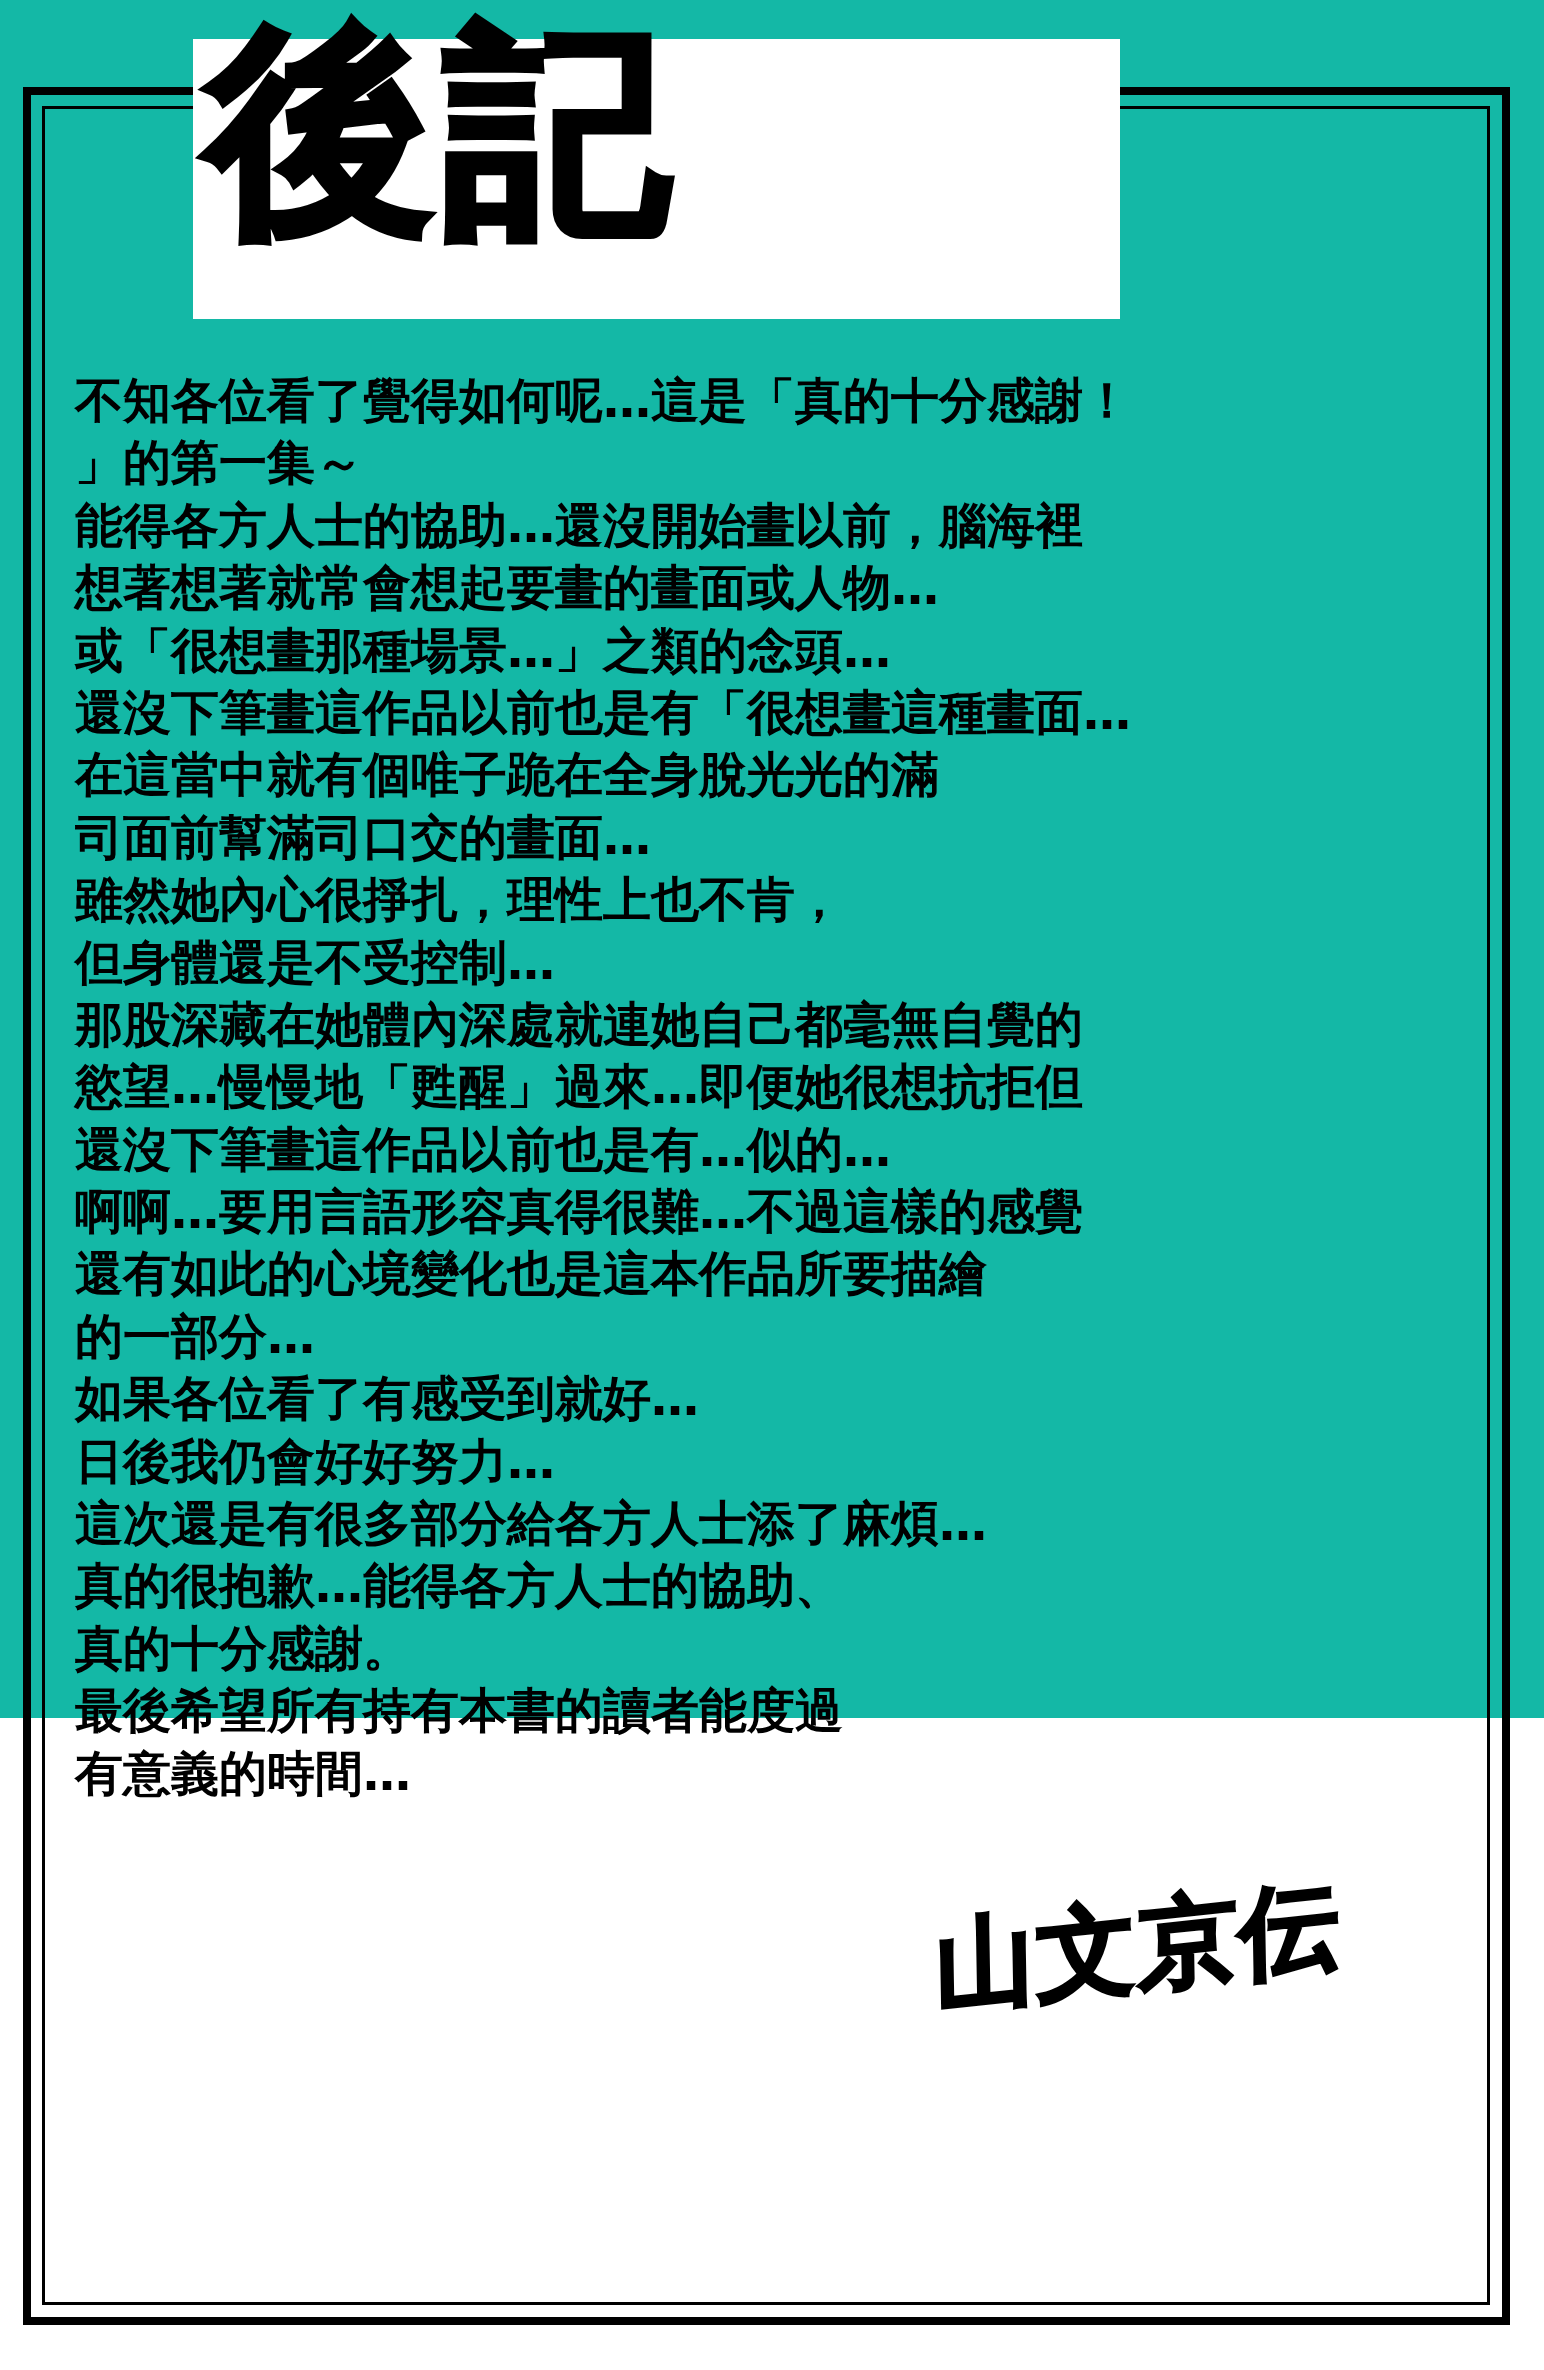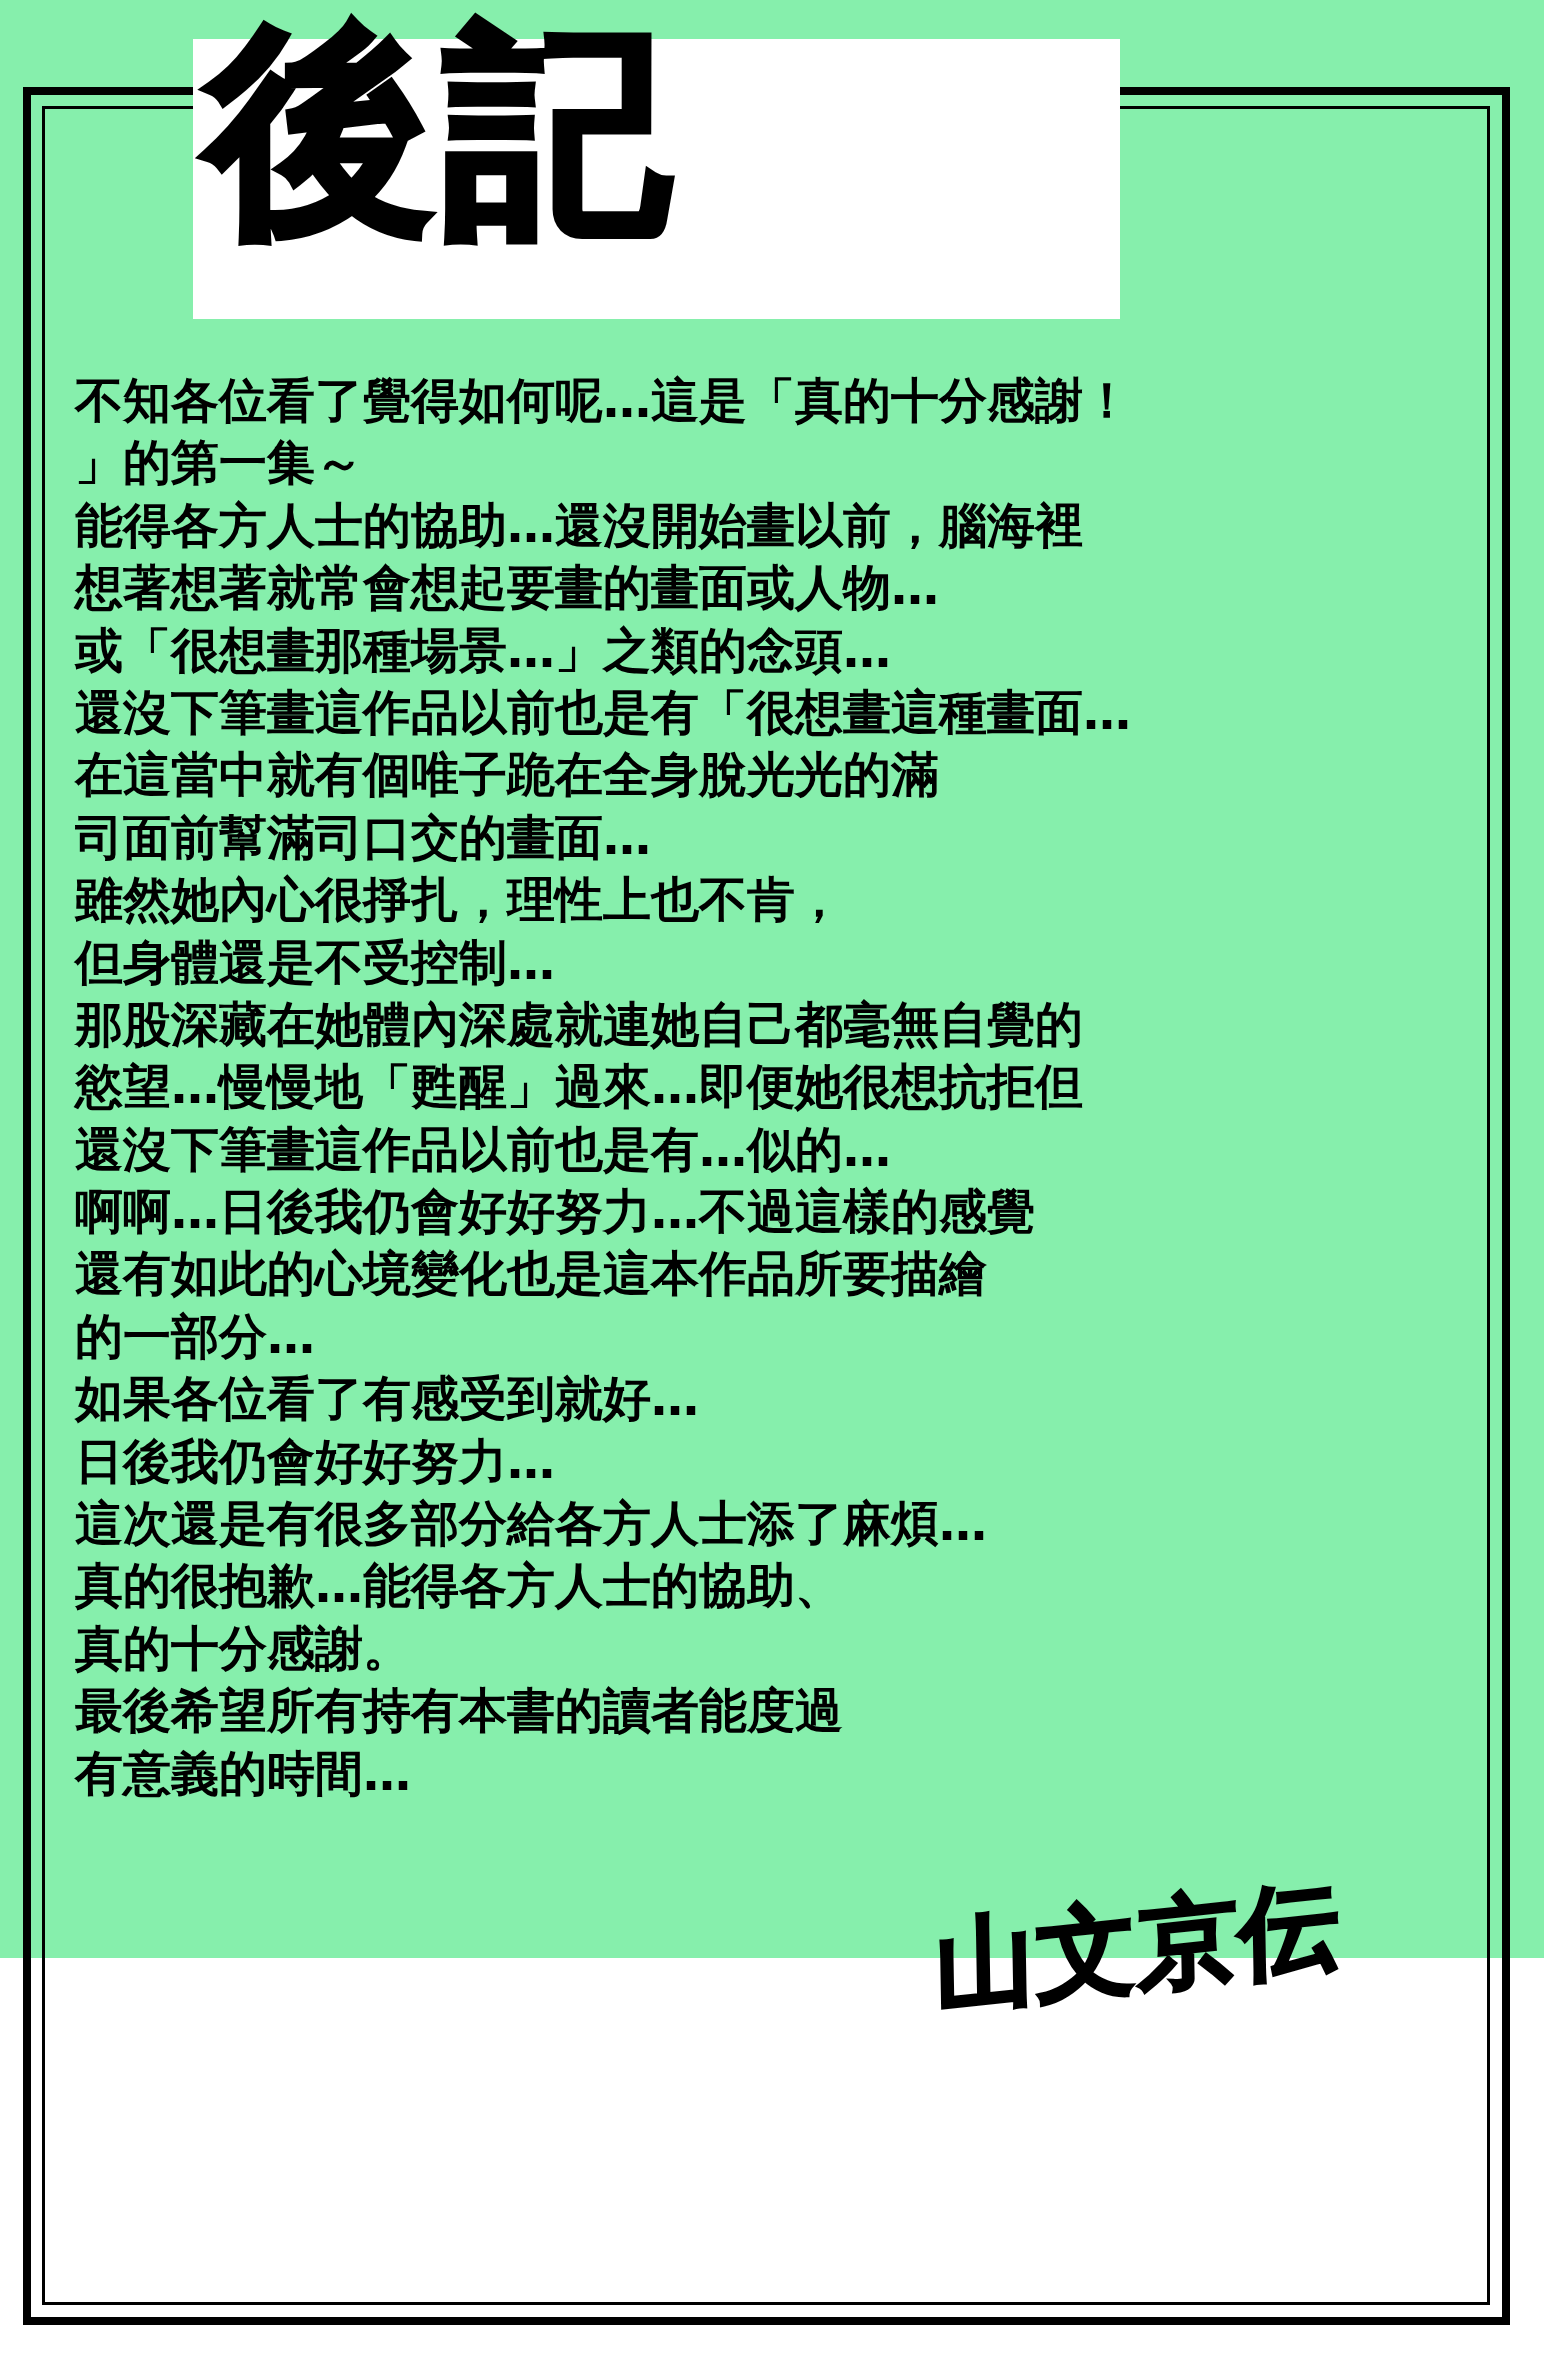--- a/index.html
+++ b/index.html
@@ -9,22 +9,22 @@
   }
   body {
     width: 1545px;
     height: 2370px;
     font-family: "DejaVu Sans", sans-serif;
     overflow: hidden;
   }
   .page {
     position: relative;
     width: 1545px;
-    height: 1958px;
-    background: #86efac;
+    height: 1718px;
+    background: #14b8a6;
   }
   
   .frame-outer {
     position: absolute;
     left: 23px;
     top: 87px;
     width: 1487px;
     height: 2238px;
     border: 8.7px solid #000000;
     box-sizing: border-box;
@@ -113,21 +113,21 @@
     <p>想著想著就常會想起要畫的畫面或人物…</p>
     <p>或「很想畫那種場景…」之類的念頭…</p>
     <p>還沒下筆畫這作品以前也是有「很想畫這種畫面…</p>
     <p>在這當中就有個唯子跪在全身脫光光的滿</p>
     <p>司面前幫滿司口交的畫面…</p>
     <p>雖然她內心很掙扎，理性上也不肯，</p>
     <p>但身體還是不受控制…</p>
     <p>那股深藏在她體內深處就連她自己都毫無自覺的</p>
     <p>慾望…慢慢地「甦醒」過來…即便她很想抗拒但</p>
     <p>還沒下筆畫這作品以前也是有…似的…</p>
-    <p>啊啊…日後我仍會好好努力…不過這樣的感覺</p>
+    <p>啊啊…要用言語形容真得很難…不過這樣的感覺</p>
     <p>還有如此的心境變化也是這本作品所要描繪</p>
     <p>的一部分…</p>
     <p>如果各位看了有感受到就好…</p>
     <p>日後我仍會好好努力…</p>
     <p>這次還是有很多部分給各方人士添了麻煩…</p>
     <p>真的很抱歉…能得各方人士的協助、</p>
     <p>真的十分感謝。</p>
     <p>最後希望所有持有本書的讀者能度過</p>
     <p>有意義的時間…</p>
   </div>

